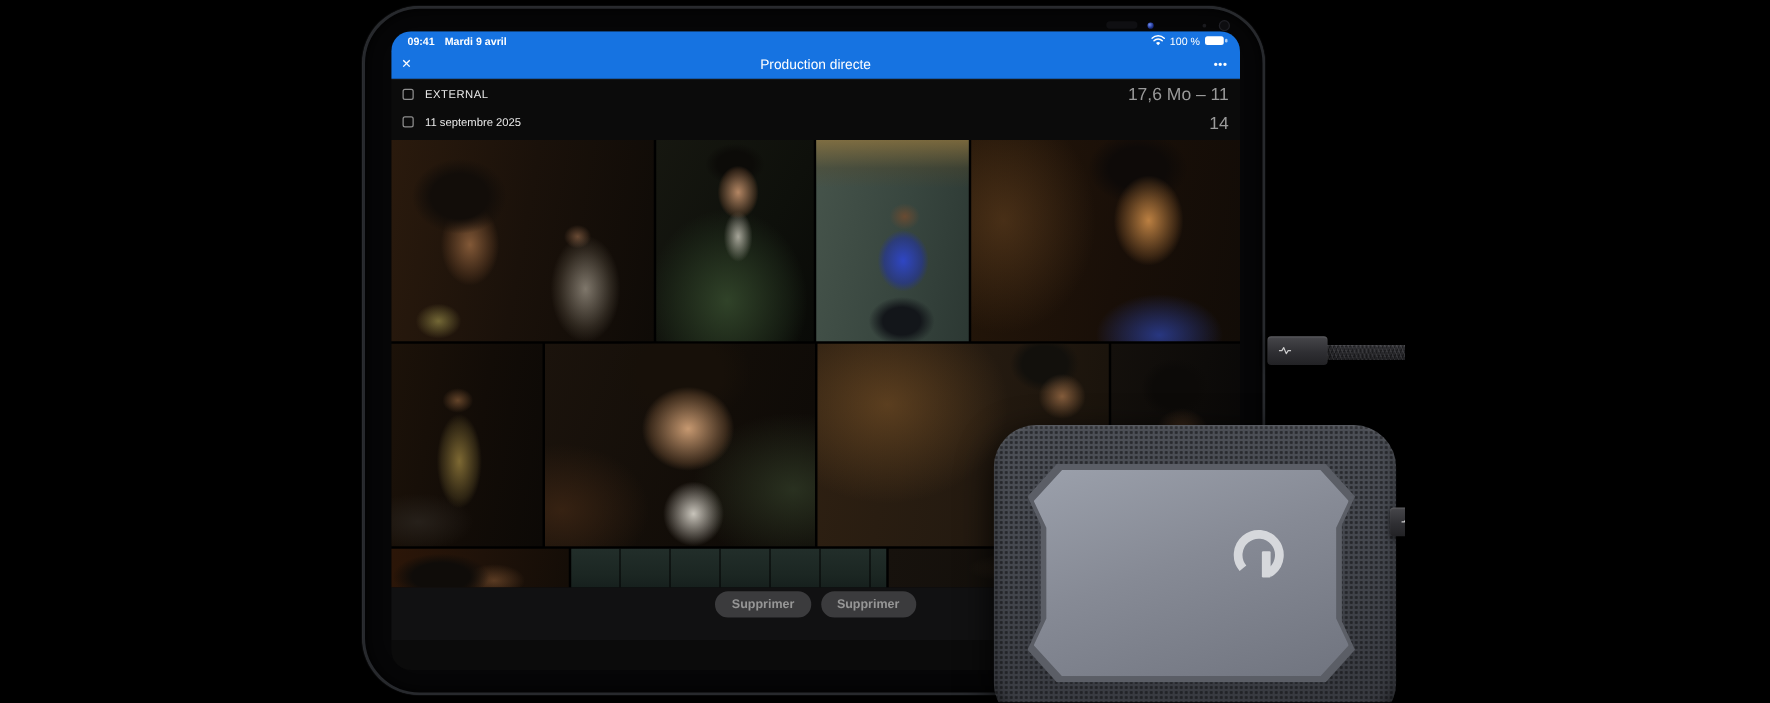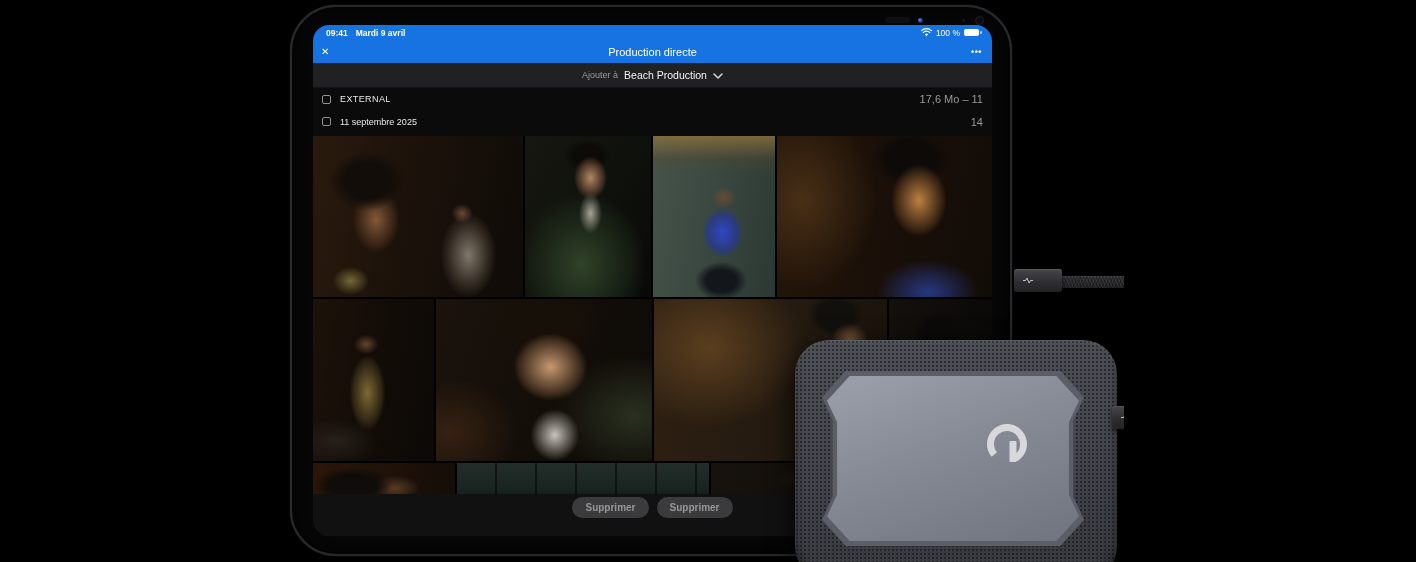--- a/index.html
+++ b/index.html
@@ -41,21 +41,21 @@
   .addto-label{font-size:9px;color:#9b9b9b;}
   .addto-value{font-size:10.5px;color:#f2f2f2;}
   .chev{display:block;margin-top:1px;}
 
   .rows{padding-bottom:3px;background:#0b0b0b;}
   .sec-row{height:23px;display:flex;align-items:center;padding:0 9px;gap:9px;}
   .sec-row.first{border-top:1px solid #161616;}
   .checkbox{width:9px;height:9px;border:1px solid #8f8f8f;border-radius:2px;flex:0 0 auto;}
   .sec-label{font-size:9px;color:#e9e9e9;text-align:center;}
   .sec-label.caps{letter-spacing:.4px;}
-  .sec-meta{margin-left:auto;font-size:11px;color:#9a9a9a;}
+  .sec-meta{margin-left:auto;font-size:14px;color:#9a9a9a;}
 
   .grid{display:flex;flex-direction:column;gap:2px;background:#000;}
   .grow{display:flex;gap:2px;}
   .grow.r1,.grow.r2{height:161px;}
   .grow.r2{height:162px;}
   .grow.r3{height:31px;}
   .t{height:100%;flex:0 0 auto;}
   .t.last{flex:1 1 auto;}
 
   
@@ -181,27 +181,20 @@
         <span class="battery"></span>
       </div>
     </div>
 
     <div class="titlebar">
       <span class="close-btn">✕</span>
       <span>Production directe</span>
       <span class="more-btn">•••</span>
     </div>
 
-    <div class="addto">
-      <span class="addto-label">Ajouter à</span>
-      <span class="addto-value">Beach Production</span>
-      <svg class="chev" width="10" height="6" viewBox="0 0 10 6">
-        <path d="M1 1 L5 5 L9 1" stroke="#d8d8d8" stroke-width="1.5" fill="none" stroke-linecap="round" stroke-linejoin="round"></path>
-      </svg>
-    </div>
 
     <div class="rows">
       <div class="sec-row first">
         <span class="checkbox"></span>
         <span class="sec-label caps">EXTERNAL</span>
         <span class="sec-meta">17,6 Mo – 11</span>
       </div>
       <div class="sec-row">
         <span class="checkbox"></span>
         <span class="sec-label">11 septembre 2025</span>

